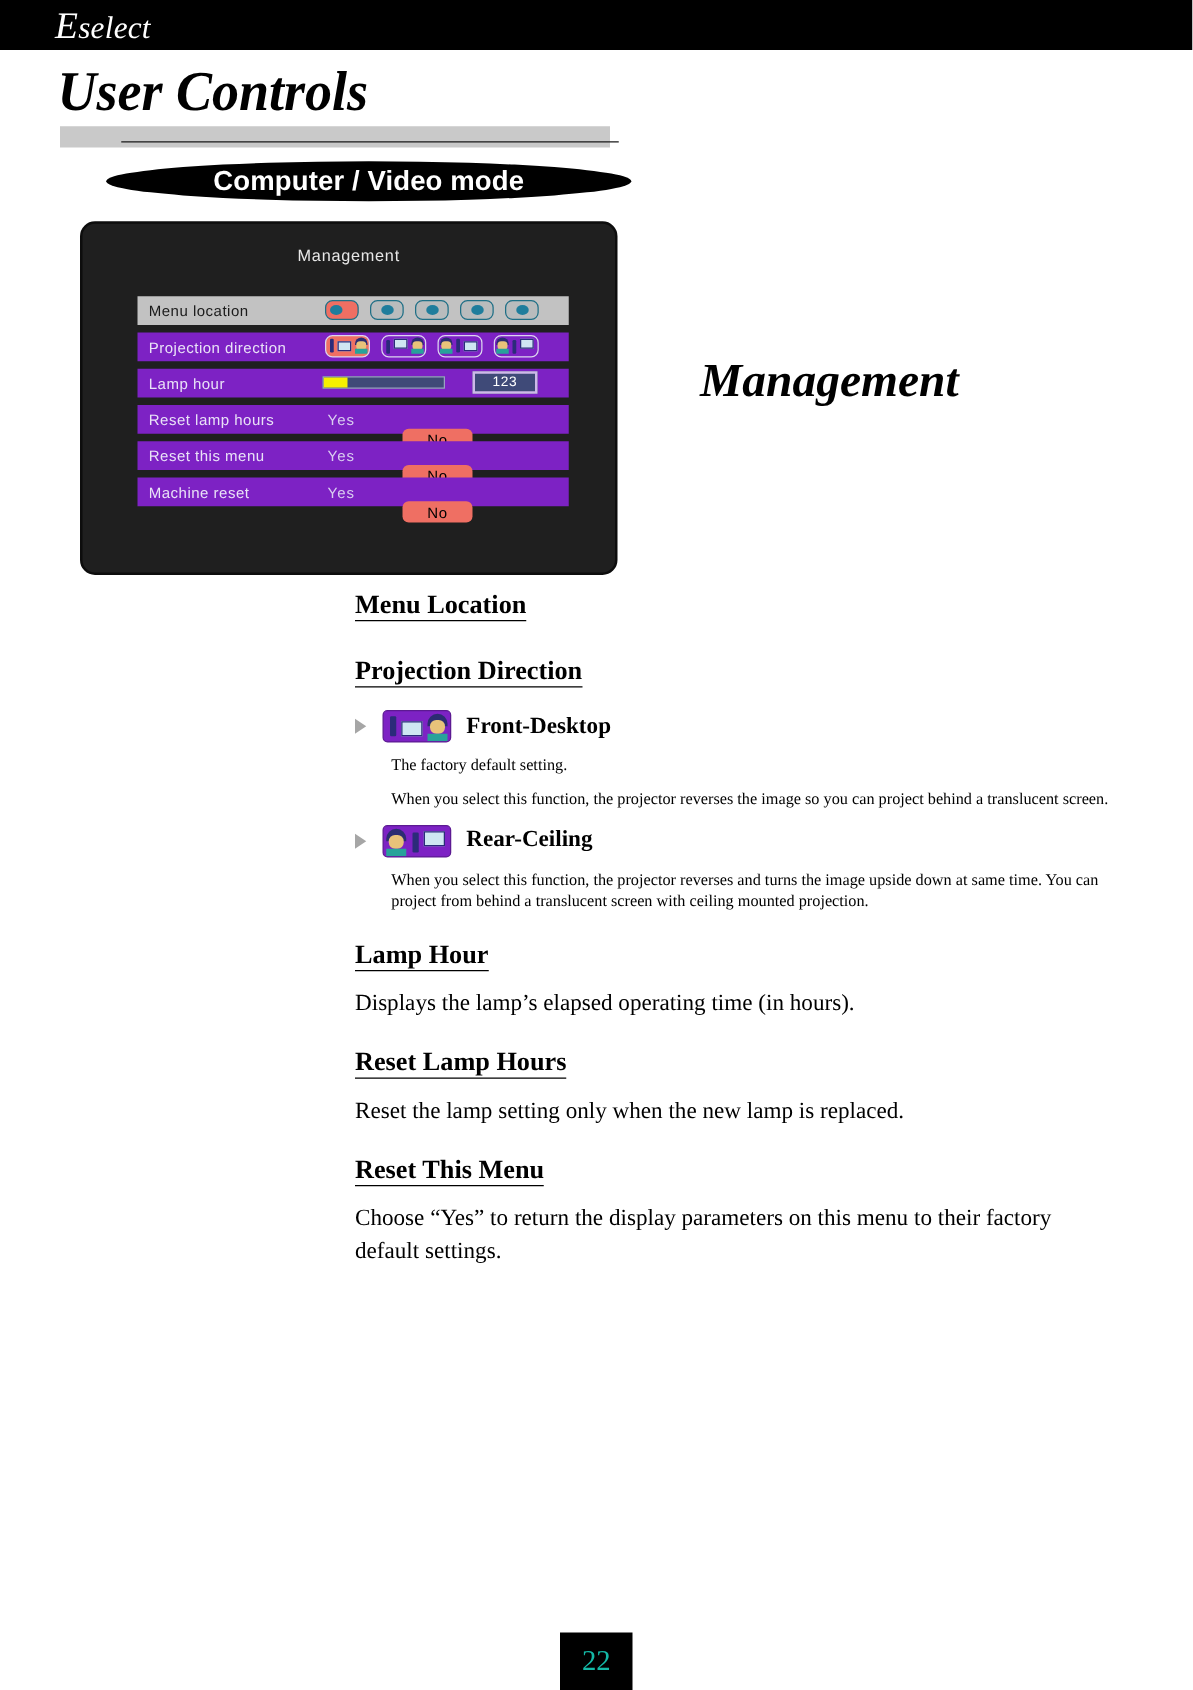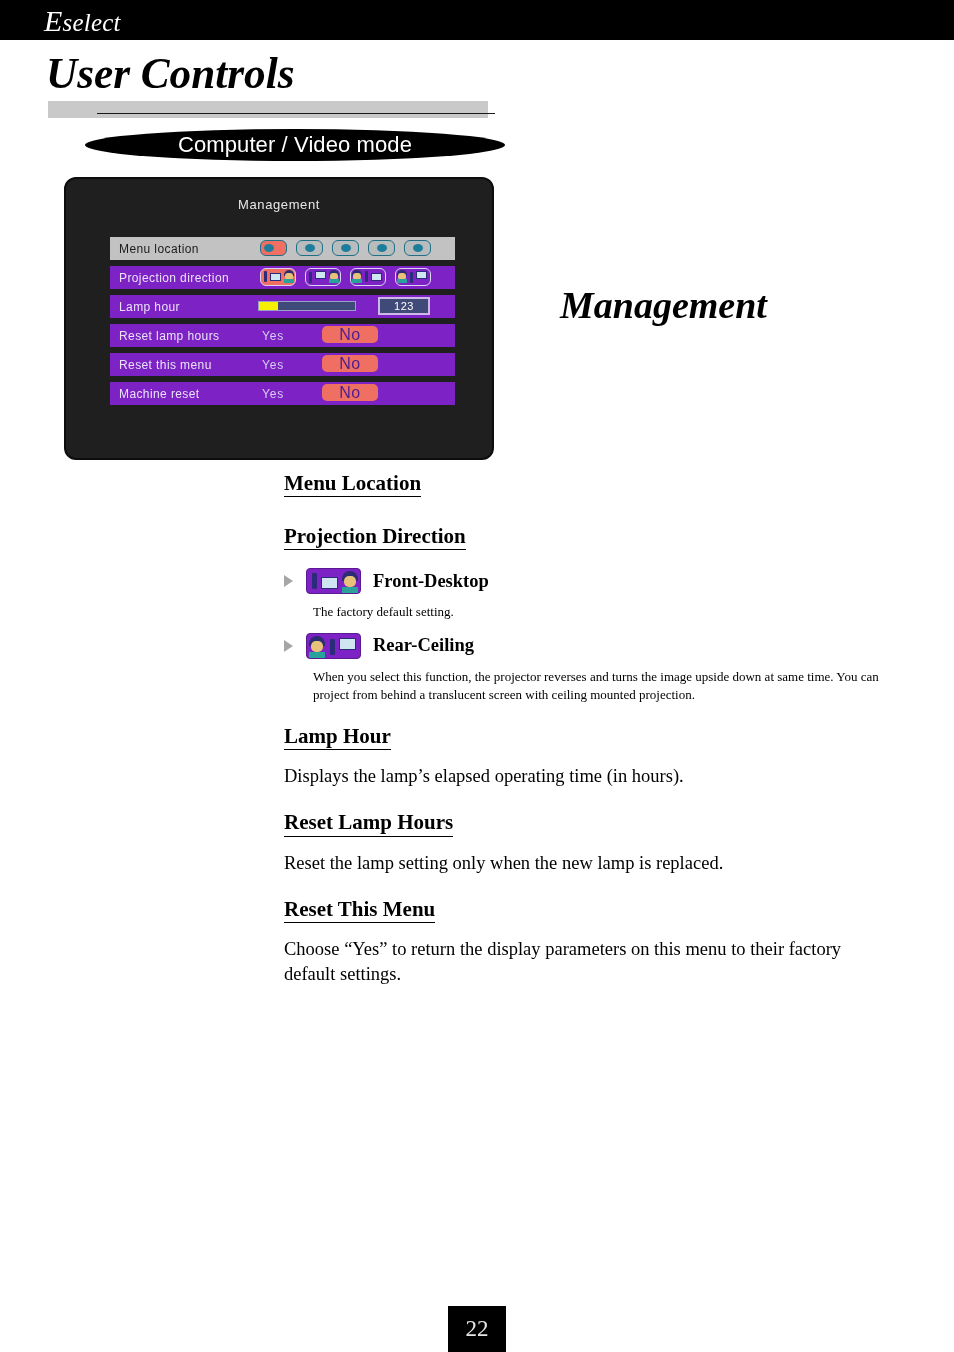--- a/index.html
+++ b/index.html
@@ -52,21 +52,21 @@
   
   .mode-pill{
     position:absolute;left:85px;top:129px;width:420px;height:32px;
     background:#000000;
     border-radius:50% / 50%;
     display:flex;align-items:center;justify-content:center;
   }
   .mode-pill span{
     color:#ffffff;
     font-family:"Liberation Sans", sans-serif;
-    font-weight:normal;
+    font-weight:bold;
     font-size:22px;
     letter-spacing:.1px;
     white-space:nowrap;
   }
 
   
   .osd{
     position:absolute;left:64px;top:177px;width:430px;height:283px;
     background:#1f1f1f;
     border:2px solid #0d0d0d;
@@ -159,26 +159,26 @@
     letter-spacing:.5px;
   }
 
   
   .yn-yes{
     position:absolute;left:152px;top:50%;transform:translateY(-50%);
     font-family:"Liberation Sans", sans-serif;
     font-size:12px;color:#d9cdf0;letter-spacing:.8px;
   }
   .yn-no{
-    position:absolute;left:212px;top:2px;
+    position:absolute;left:212px;top:19px;
     width:56px;height:17px;
     background:#ef6f63;border-radius:5px;
     display:flex;align-items:center;justify-content:center;
     font-family:"Liberation Sans", sans-serif;
-    font-size:16px;color:#4c1d95;letter-spacing:.6px;
+    font-size:12px;color:#000000;letter-spacing:.6px;
   }
 
   
   .side-heading{
     position:absolute;left:560px;top:283px;
     font-family:"Liberation Serif", serif;
     font-style:italic;font-weight:bold;
     font-size:38px;color:#000000;
     white-space:nowrap;
   }
@@ -240,21 +240,21 @@
     font-family:Liberation Serif, serif;
     font-size:13px;line-height:1.36;
   }
 
   
   .page-num{
     position:absolute;left:448px;top:1306px;
     width:58px;height:46px;
     background:#000000;
     display:flex;align-items:center;justify-content:center;
-    color:#e5e5e5;
+    color:#14b8a6;
     font-family:"Liberation Serif", serif;
     font-size:23px;
   }
 </style>
 </head>
 <body>
 
 <div class="top-band"></div>
 <div class="lang"><span class="cap">E</span><span>select</span></div>
 
@@ -387,20 +387,21 @@
         <div class="head" style="right:2px;top:2px">
             <div class="hair"></div>
             <div class="face"></div>
             <div class="body"></div>
           </div>
       </div>
       <span class="bic-label">Front-Desktop</span>
     </div>
     <p class="sub">The factory default setting.</p>
 
+    <p class="sub">When you select this function, the projector reverses the image so you can project behind a translucent screen.</p>
 
 
     <div class="bullet">
       <div class="tri"></div>
       <div class="bic">
         <div class="head" style="left:2px;top:2px">
             <div class="hair"></div>
             <div class="face"></div>
             <div class="body"></div>
           </div>

